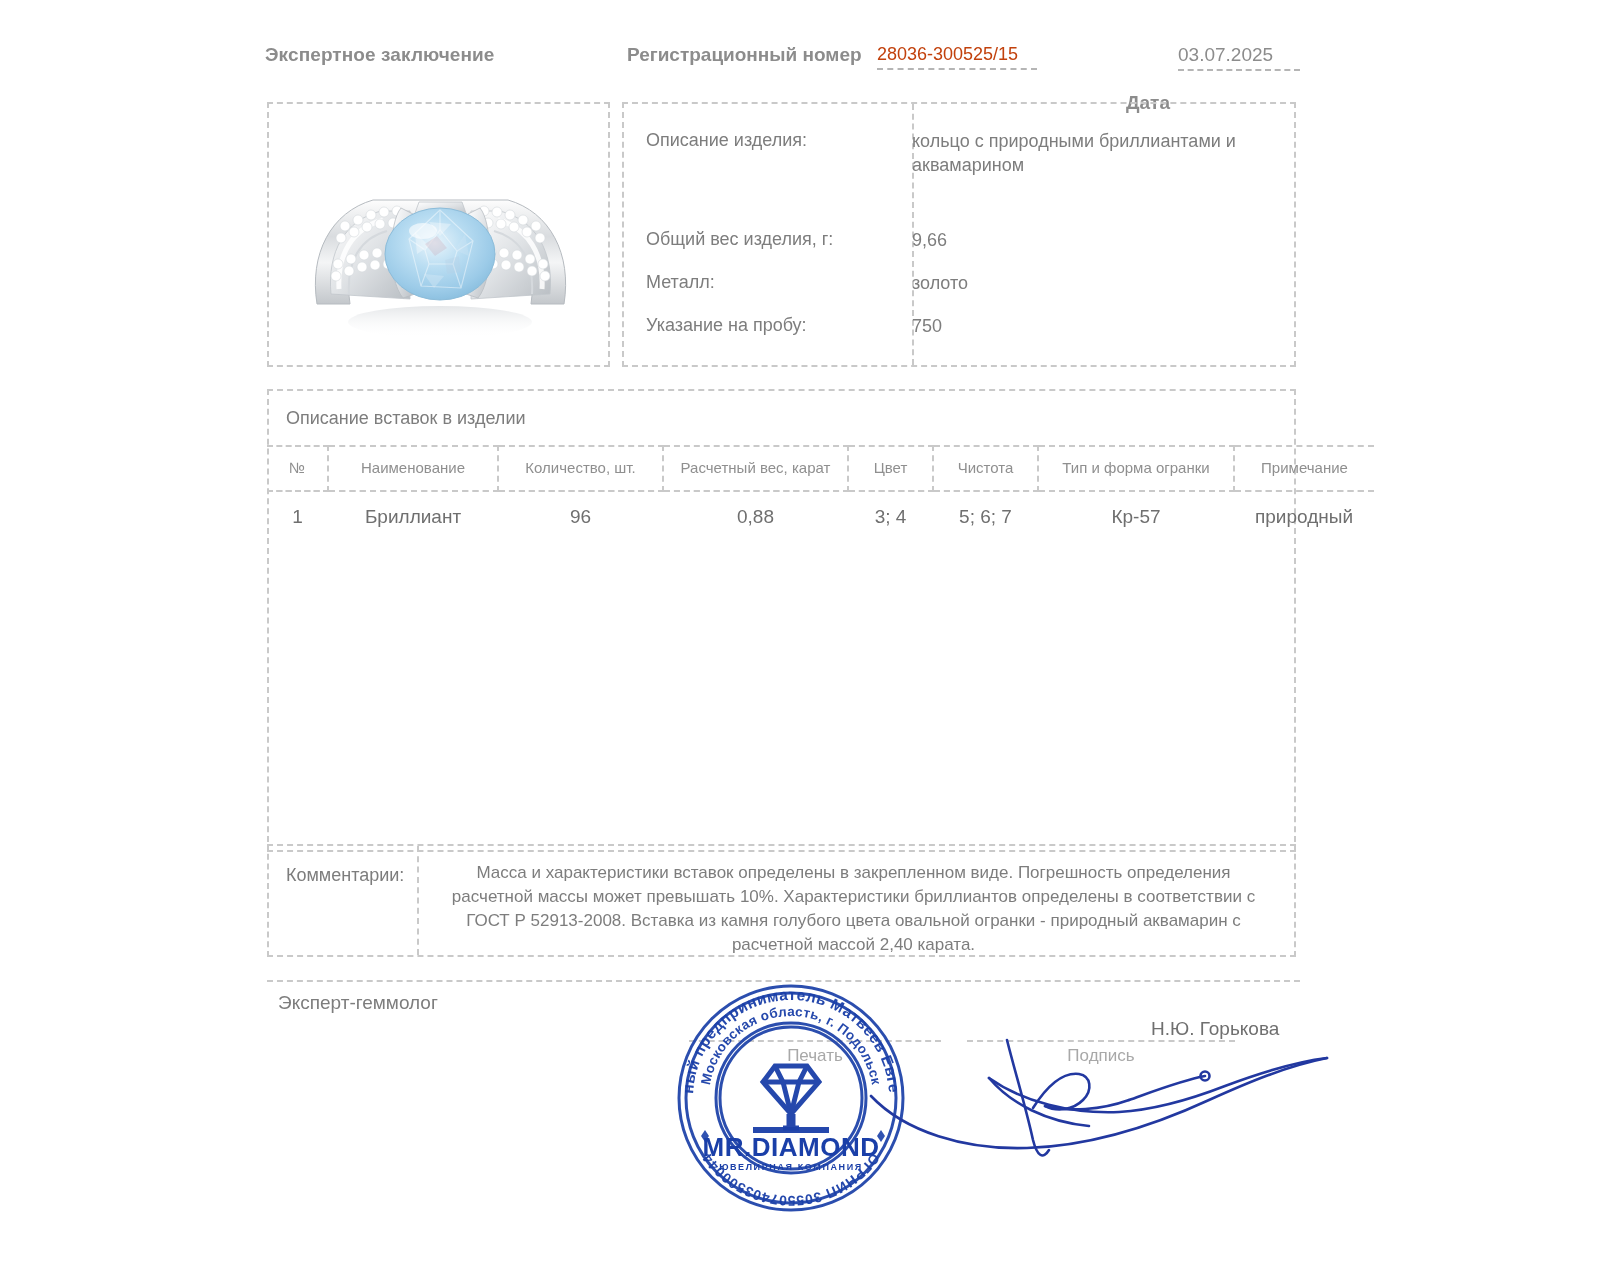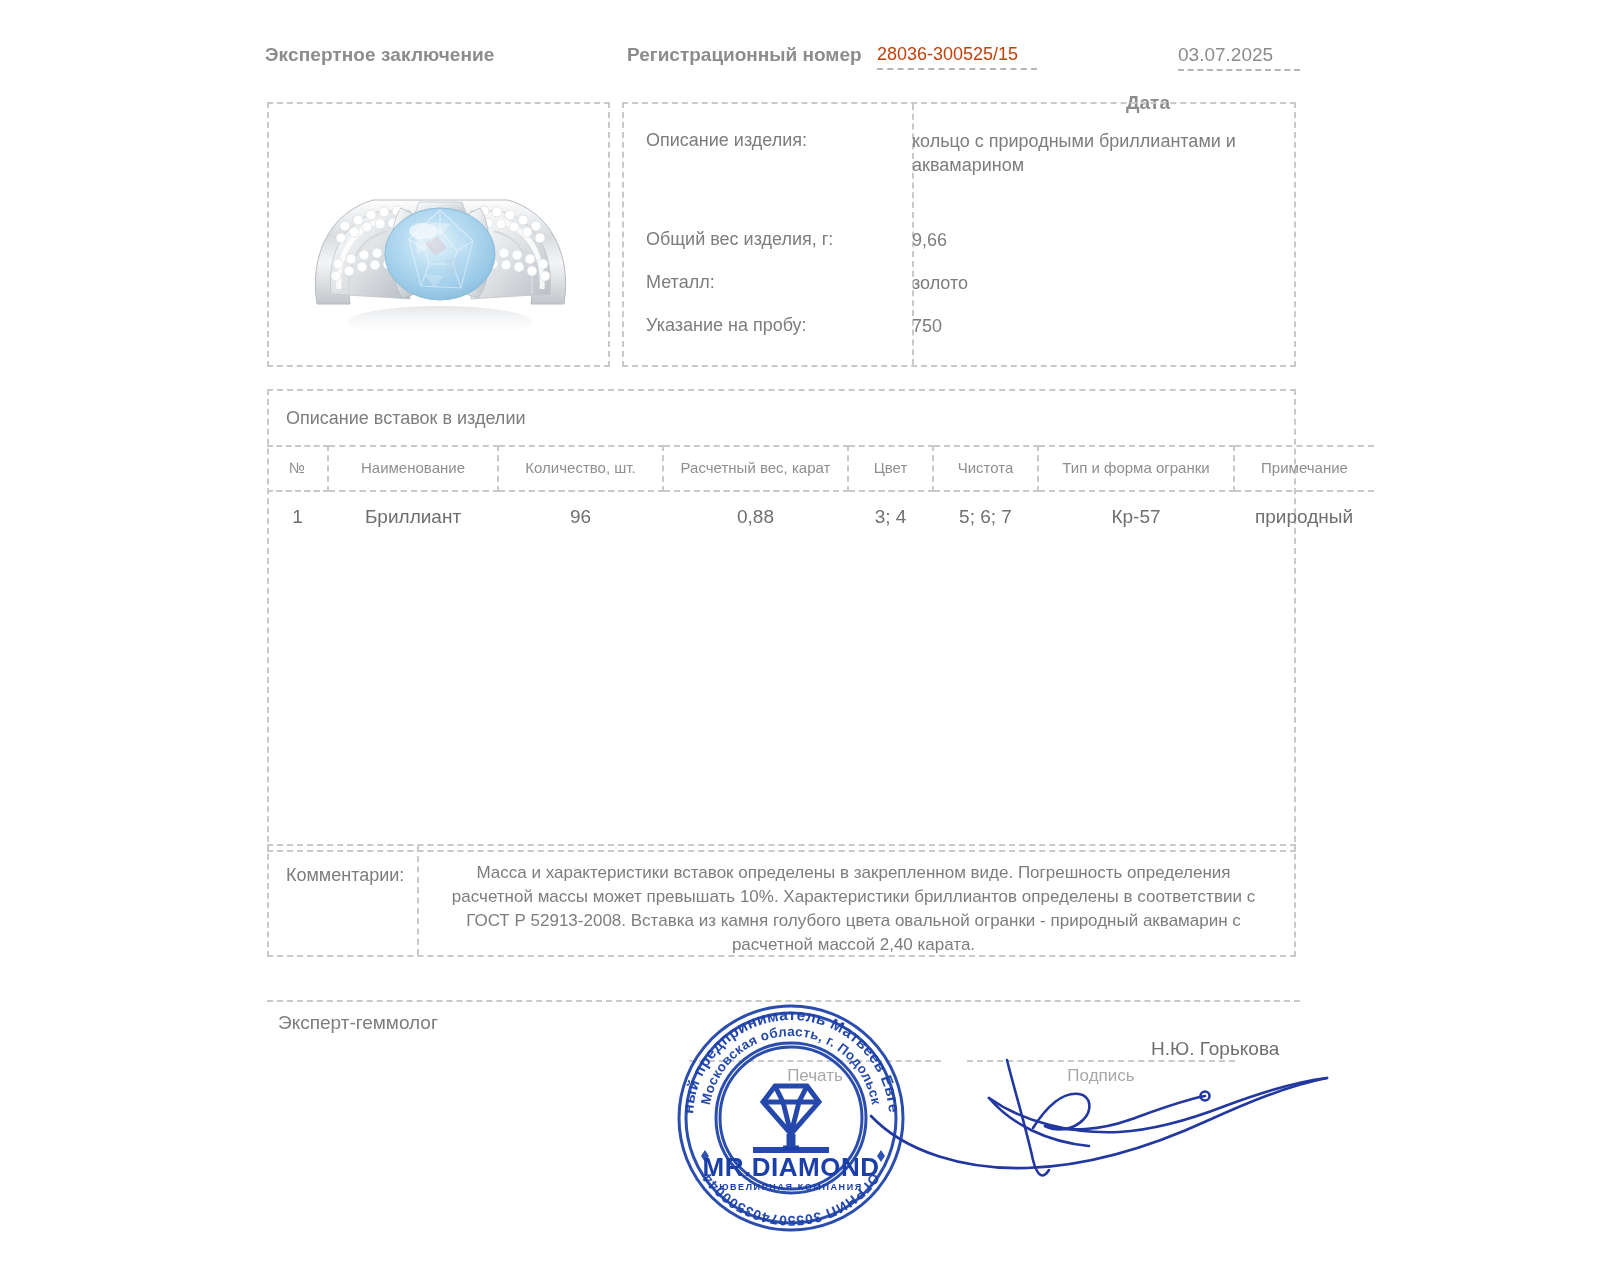--- a/index.html
+++ b/index.html
@@ -232,21 +232,21 @@
     right: 22px;
     font-size: 17px;
     line-height: 1.42;
     color: #7d7d7d;
   }
 
   
   .footer {
     position: absolute;
     left: 267px;
-    top: 1000px;
+    top: 980px;
     width: 1033px;
     height: 240px;
   }
   .footer-top-rule {
     position: absolute;
     left: 0;
     top: 0;
     width: 100%;
     border-top: 2px dashed #c9c9c9;
   }

